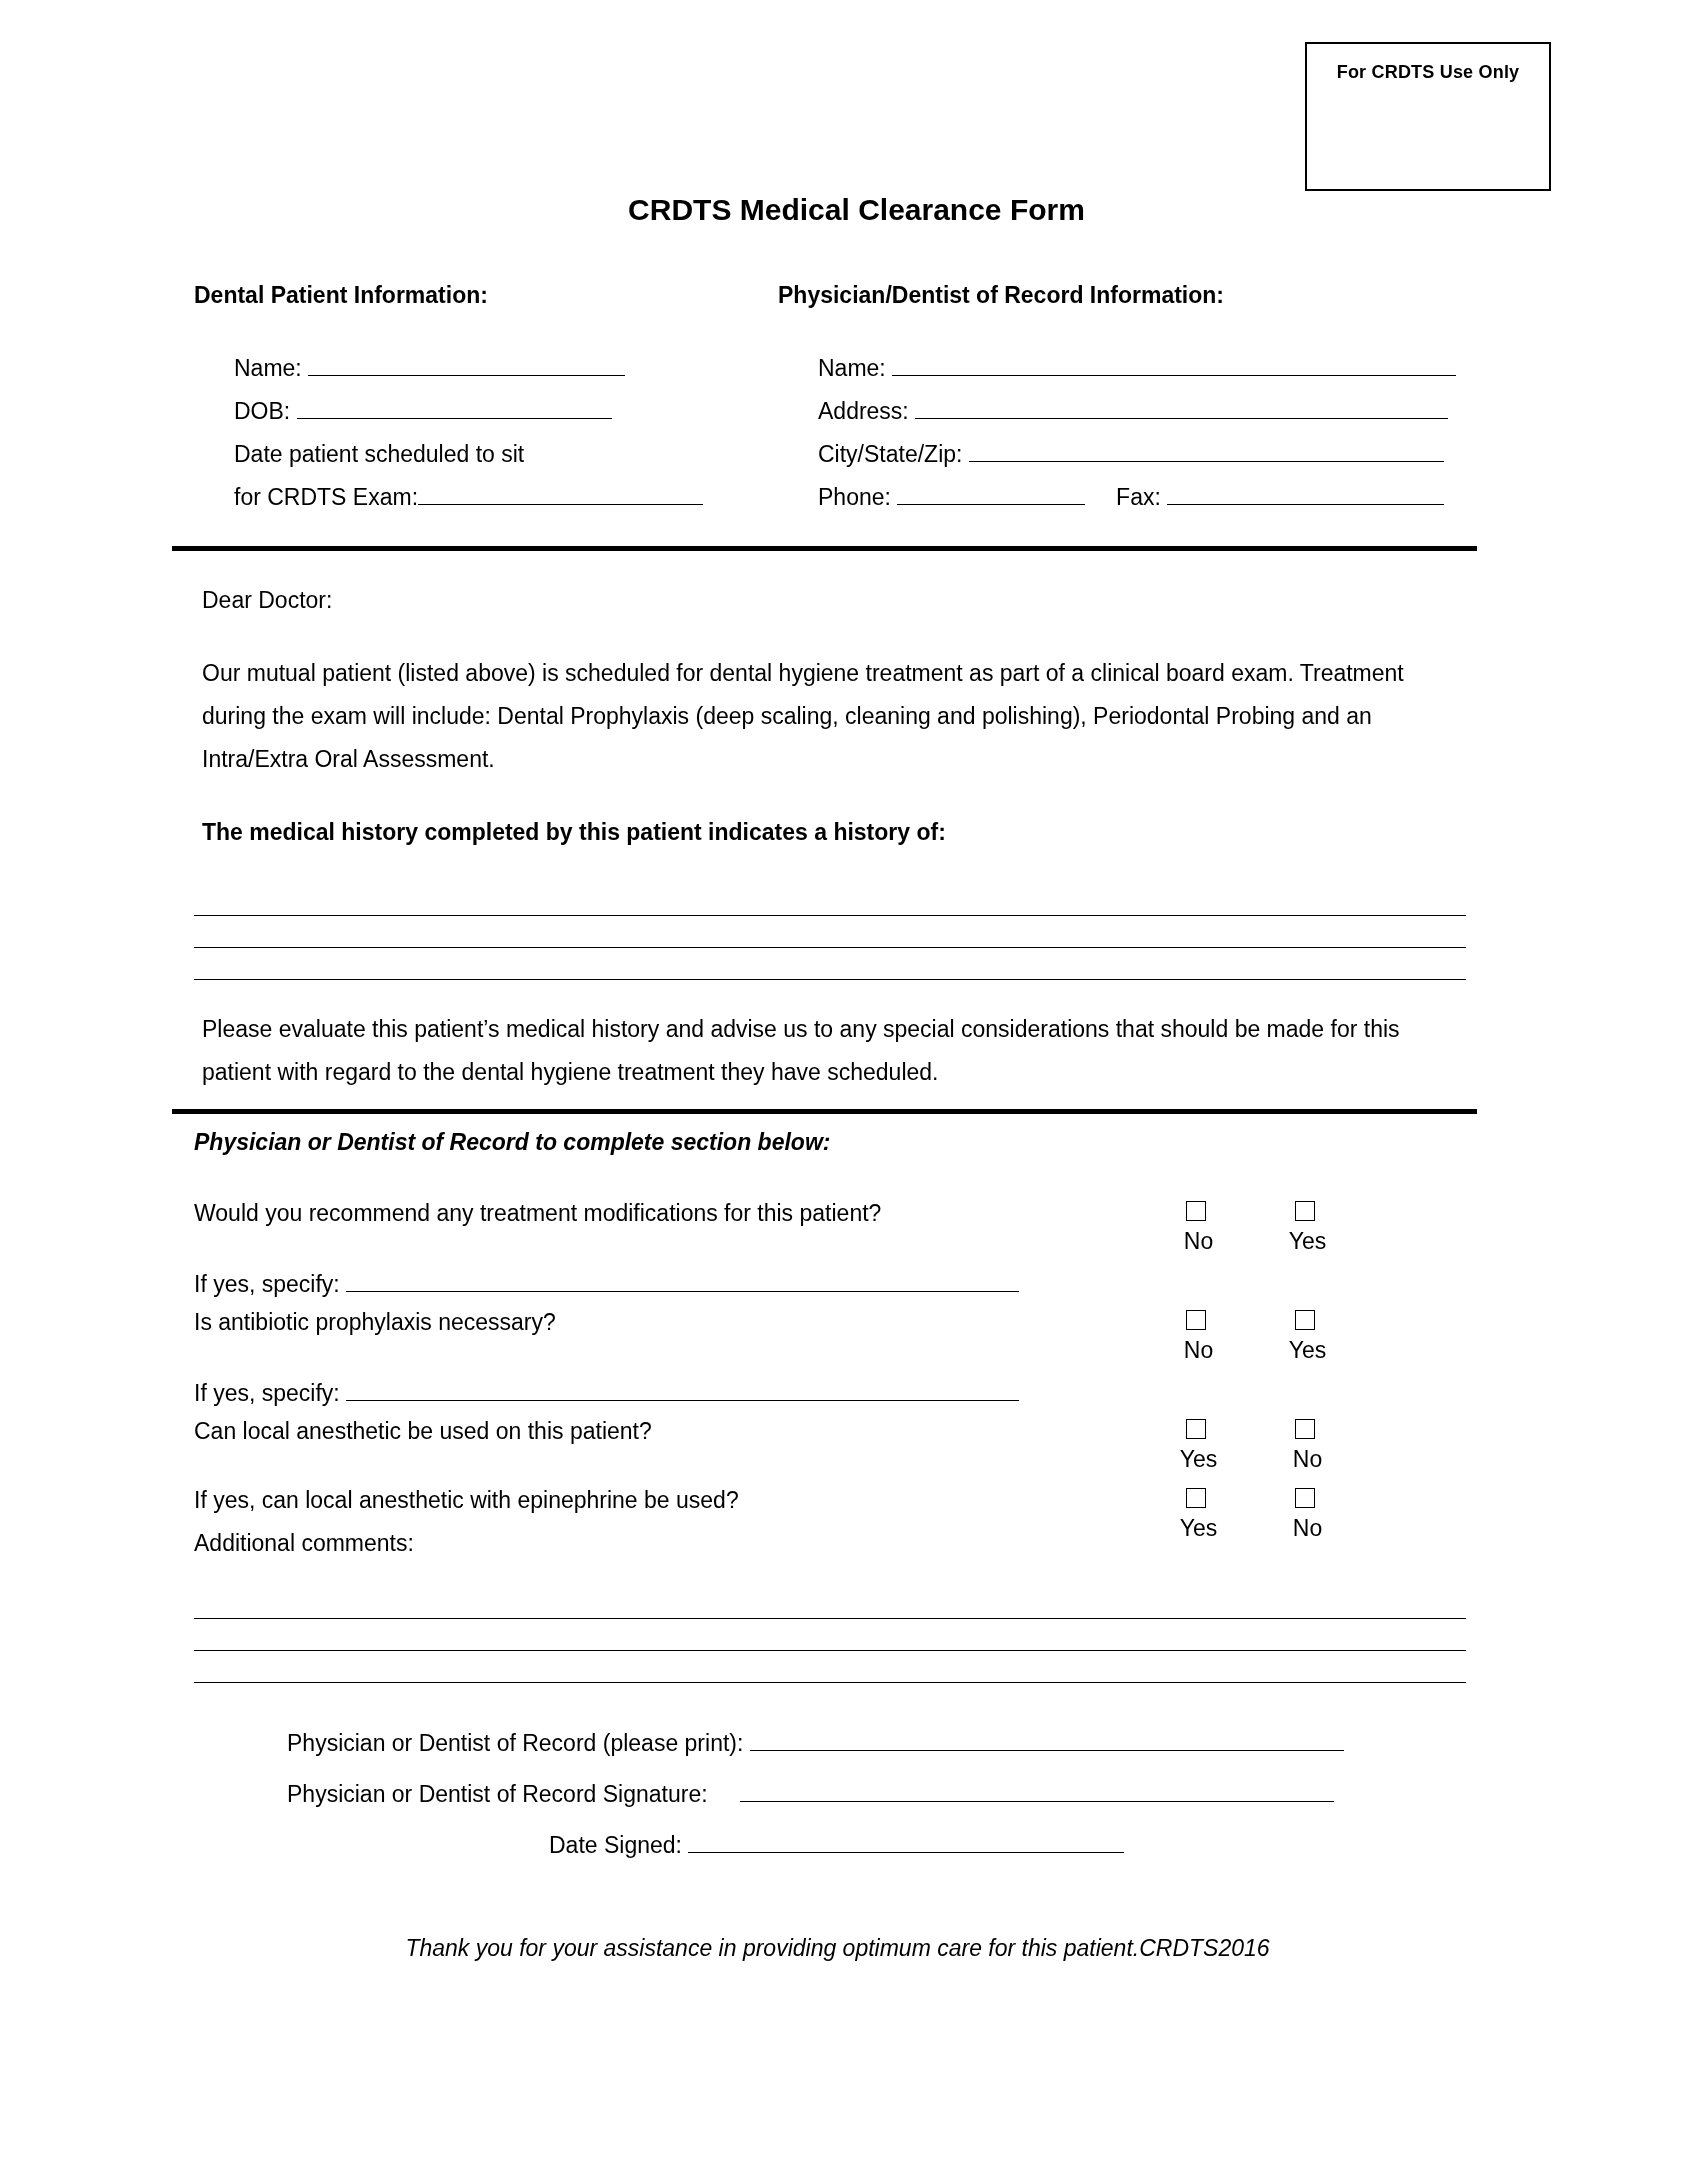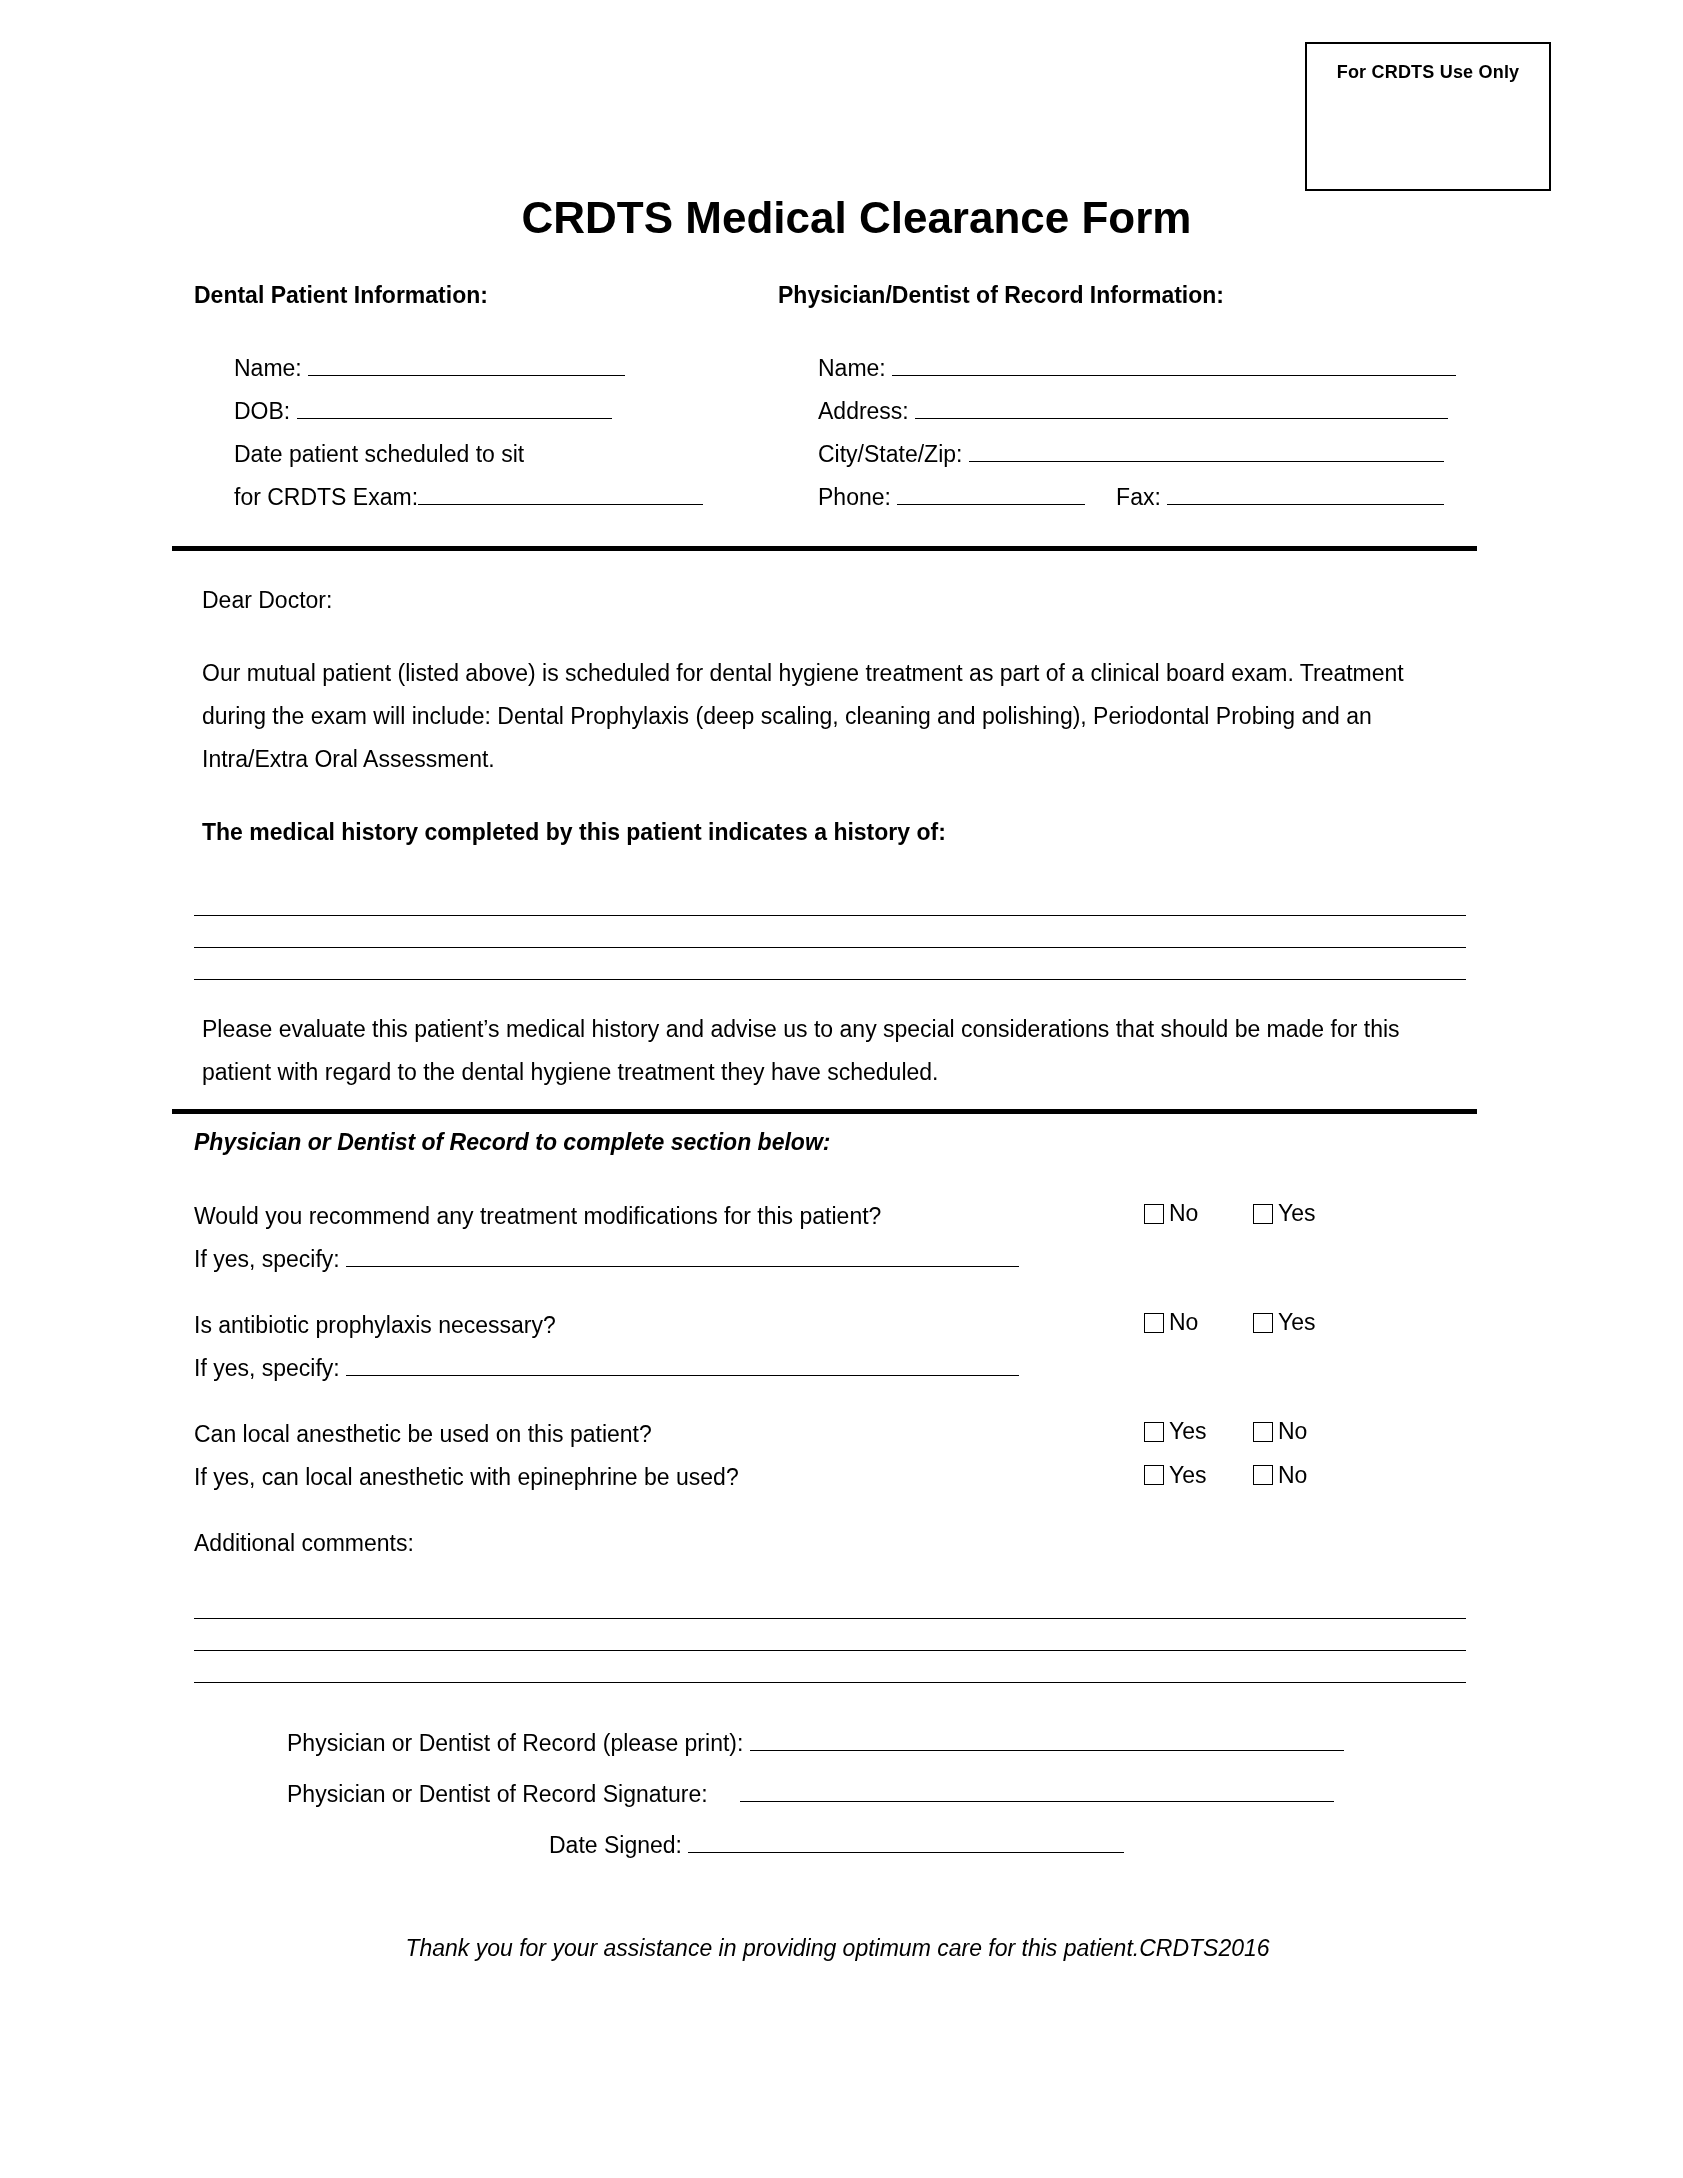--- a/index.html
+++ b/index.html
@@ -41,21 +41,21 @@
     letter-spacing: 0.2px;
   }
 
   
   .form-title {
     position: absolute;
     top: 193px;
     left: 0;
     width: 1683px;
     text-align: center;
-    font-size: 44px;
+    font-size: 30px;
     font-weight: bold;
     padding-left: 30px;
     box-sizing: border-box;
   }
 
   
   .info-block {
     position: absolute;
     top: 282px;
     left: 194px;
@@ -141,20 +141,21 @@
   .qrow {
     display: flex;
     flex-direction: row;
     align-items: baseline;
   }
   .qtext { width: 950px; }
   .opt {
     display: inline-flex;
     align-items: center;
     width: 109px;
+    flex-direction: column;
   }
   .chk {
     display: inline-block;
     width: 20px;
     height: 20px;
     border: 1.8px solid #000;
     margin-right: 5px;
     vertical-align: -2px;
     box-sizing: border-box;
   }

